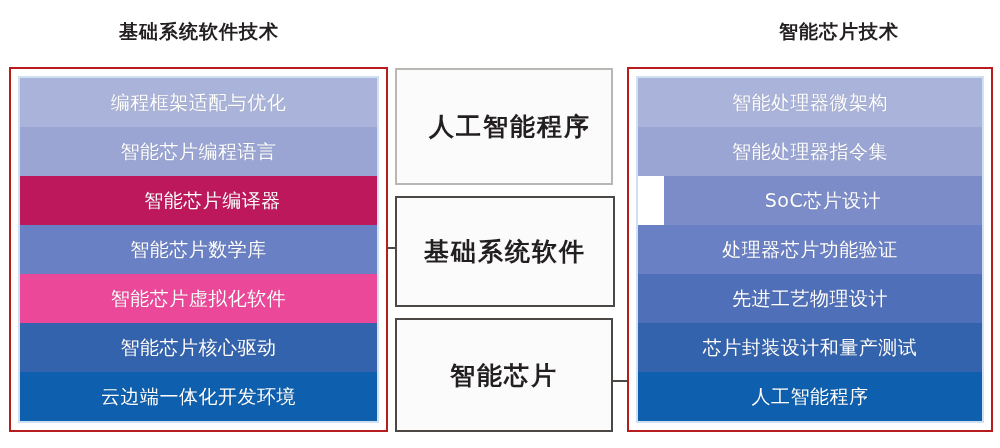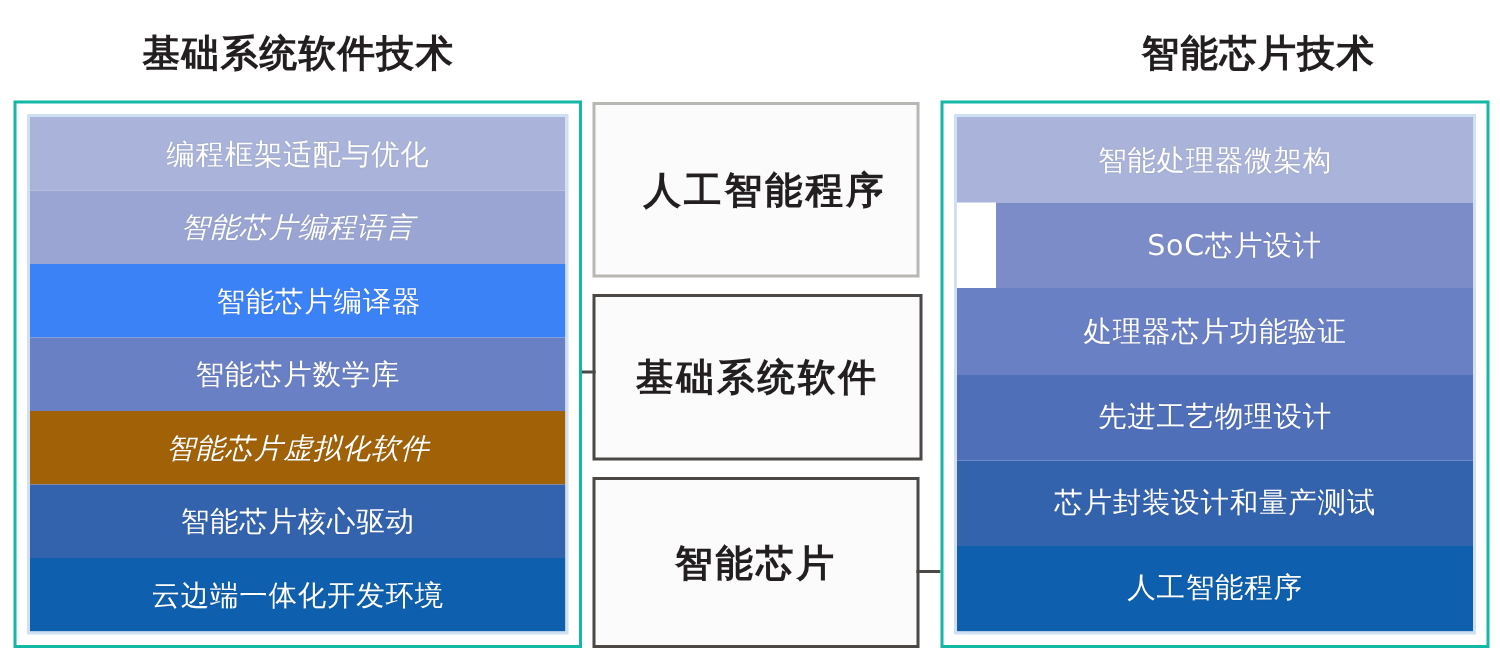--- a/index.html
+++ b/index.html
@@ -12,36 +12,36 @@
     height: 448px;
     position: relative;
     overflow: hidden;
     font-family: "DejaVu Sans", "Liberation Sans", sans-serif;
     -webkit-font-smoothing: antialiased;
   }
 
   
   .col-title {
     position: absolute;
-    font-size: 25px;
+    font-size: 19px;
     font-weight: bold;
     color: #231f20;
     letter-spacing: 1px;
     white-space: nowrap;
     text-align: center;
   }
   #title-left  { left: 9px;  width: 380px; top: 19px; }
   #title-right { left: 656px; width: 366px; top: 19px; }
 
   
   .stack-panel {
     position: absolute;
     box-sizing: border-box;
     background: #ffffff;
-    border: 2px solid #14b8a6;
+    border: 2px solid #b91c1c;
     padding: 7px;
   }
   .stack-inner {
     width: 100%;
     height: 100%;
     box-sizing: border-box;
     border: 2px solid #cfe0f2;
     display: flex;
     flex-direction: column;
     overflow: hidden;
@@ -90,42 +90,43 @@
   #connector-right { left: 611px; top: 380px; width: 18px; }
 </style>
 </head>
 <body>
 
 <div class="col-title" id="title-left">基础系统软件技术</div>
 
 <div class="stack-panel" id="panel-left">
   <div class="stack-inner">
     <div class="stack-row" style="background-color: rgb(170, 179, 217);">编程框架适配与优化</div>
-    <div class="stack-row" style="background-color: rgb(154, 165, 211); font-style: italic;">智能芯片编程语言</div>
-    <div class="stack-row" style="background-color: #3b82f6; padding-left: 28px;">智能芯片编译器</div>
+    <div class="stack-row" style="background-color: rgb(154, 165, 211);">智能芯片编程语言</div>
+    <div class="stack-row" style="background-color: #be185d; padding-left: 28px;">智能芯片编译器</div>
     <div class="stack-row" style="background-color: rgb(106, 128, 196);">智能芯片数学库</div>
-    <div class="stack-row" style="background-color: #a16207; font-style: italic;">智能芯片虚拟化软件</div>
+    <div class="stack-row" style="background-color: #ec4899;">智能芯片虚拟化软件</div>
     <div class="stack-row" style="background-color: rgb(52, 99, 174);">智能芯片核心驱动</div>
     <div class="stack-row" style="background-color: rgb(14, 95, 173);">云边端一体化开发环境</div>
   </div>
 </div>
 
 <div class="mid-box" id="mid-box-0">人工智能程序</div>
 
 <div class="mid-box" id="mid-box-1">基础系统软件</div>
 
 <div class="mid-box" id="mid-box-2">智能芯片</div>
 
 <div class="connector" id="connector-left"></div>
 <div class="connector" id="connector-right"></div>
 
 <div class="col-title" id="title-right">智能芯片技术</div>
 
 <div class="stack-panel" id="panel-right">
   <div class="stack-inner">
     <div class="stack-row" style="background-color: rgb(170, 179, 217); text-align: right;">智能处理器微架构</div>
+    <div class="stack-row" style="background-color: rgb(154, 165, 211);">智能处理器指令集</div>
     <div class="stack-row" style="background-color: rgb(123, 140, 200); margin-left: 26px;">SoC芯片设计</div>
     <div class="stack-row" style="background-color: rgb(106, 128, 196);">处理器芯片功能验证</div>
     <div class="stack-row" style="background-color: rgb(79, 111, 184);">先进工艺物理设计</div>
     <div class="stack-row" style="background-color: rgb(52, 99, 174);">芯片封装设计和量产测试</div>
     <div class="stack-row" style="background-color: rgb(14, 95, 173);">人工智能程序</div>
   </div>
 </div>
 
 </body></html>

